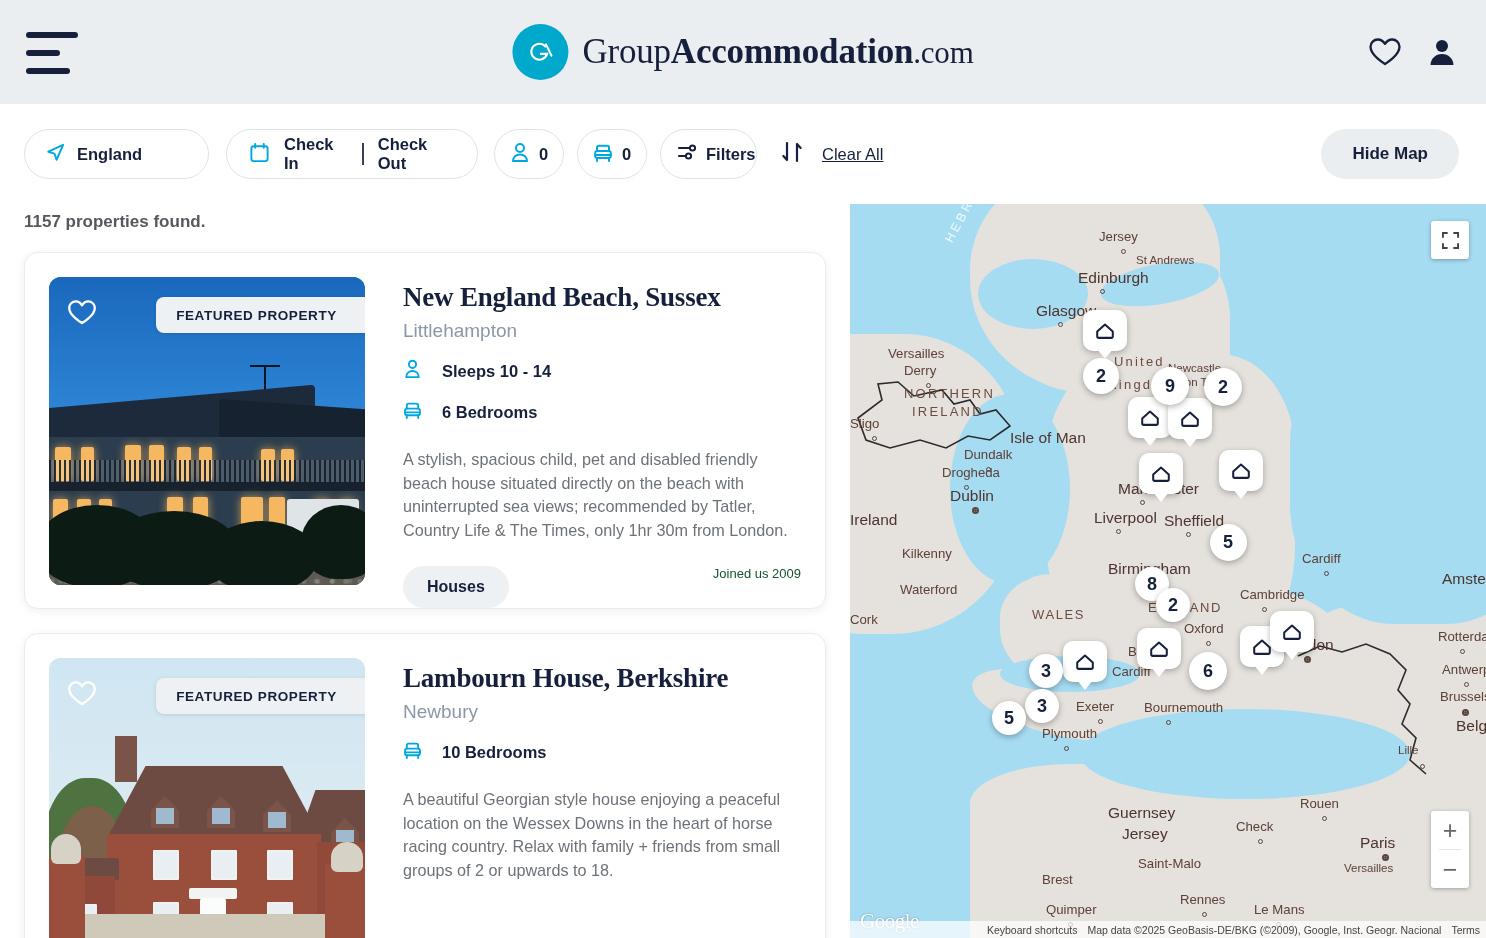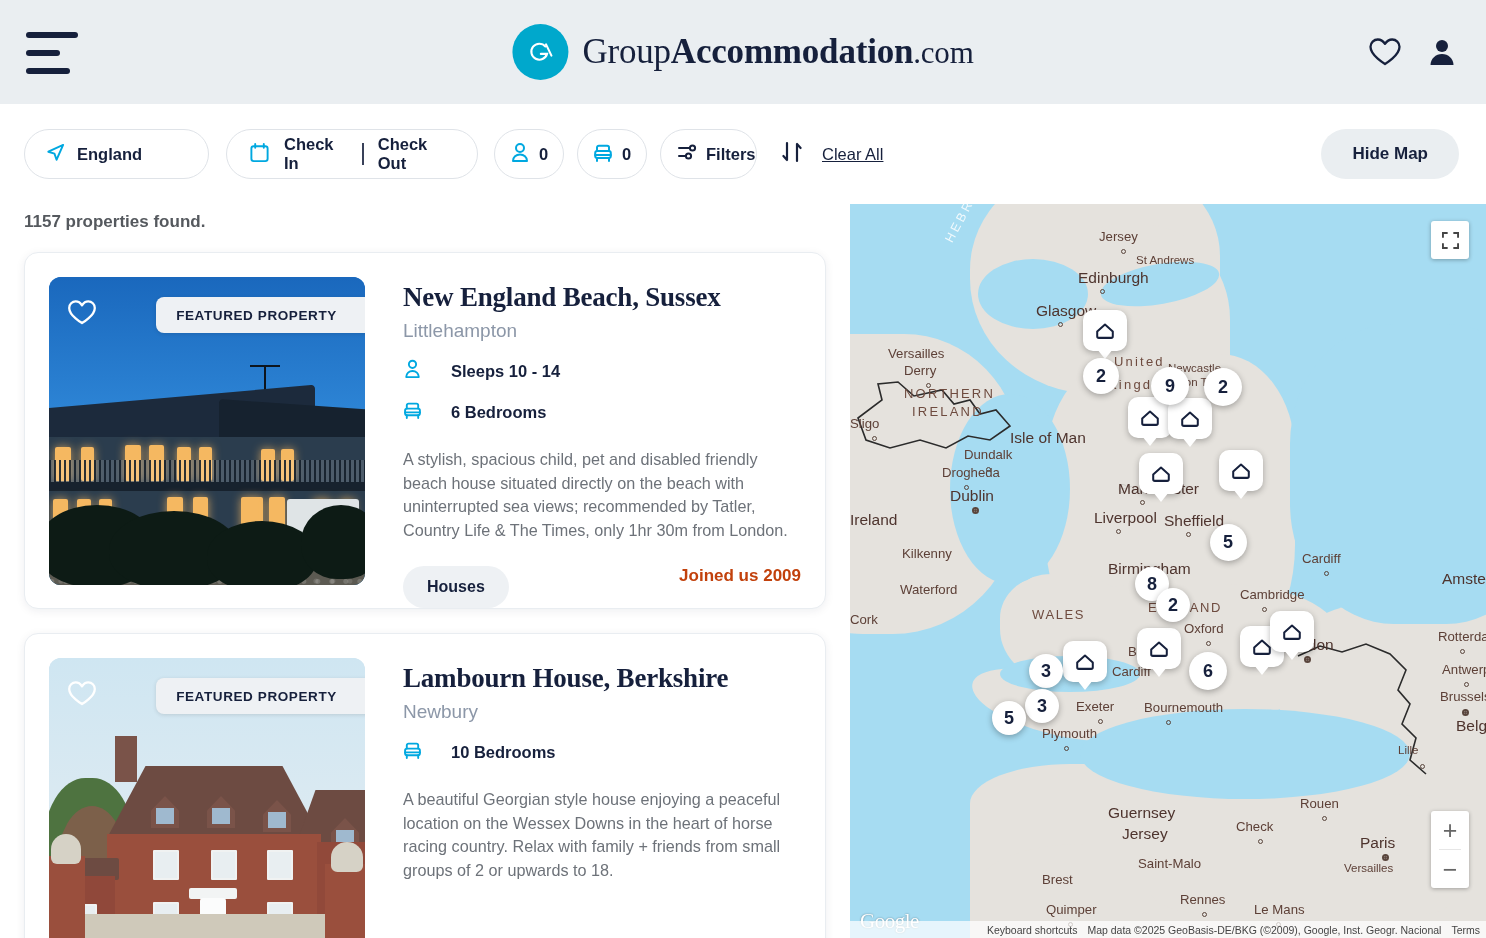--- a/index.html
+++ b/index.html
@@ -222,38 +222,38 @@
 
   .card-info { flex: 1; padding-left: 38px; padding-top: 5px; min-width: 0; }
   .card-title {
     font-family: "Liberation Serif", serif;
     font-size: 27px; font-weight: bold; color: #16203c;
     letter-spacing: -.2px;
   }
   .card-sub {
     font-size: 19px; color: #8c97a8; margin-top: 7px;
   }
-  .spec { display: flex; align-items: center; gap: 29px; margin-top: 17px; }
+  .spec { display: flex; align-items: center; gap: 20px; margin-top: 17px; }
   .spec-txt { font-size: 16.5px; font-weight: bold; color: #16203c; }
   .card-desc {
     margin-top: 24px;
     font-size: 16.2px; line-height: 23.5px; color: #6d7279;
     max-width: 404px;
   }
   .card-foot {
     display: flex; align-items: flex-start; justify-content: space-between;
     margin-top: 24px; max-width: 425px;
   }
   .tag {
     background: #eef1f4; border-radius: 22px;
     padding: 12px 24px;
     font-size: 16px; font-weight: bold; color: #16203c;
     cursor: pointer;
   }
-  .joined { font-size: 17px; font-weight: bold; color: #c2410c; }
+  .joined { font-size: 13px; font-weight: normal; color: #14532d; }
 
   
   .map {
     width: 636px; height: 734px;
     position: relative; overflow: hidden;
     background: #a6dcf2;
   }
   .land { position: absolute; background: #e5e2dd; }
   .sea  { position: absolute; background: #a6dcf2; }
   .map-label {

